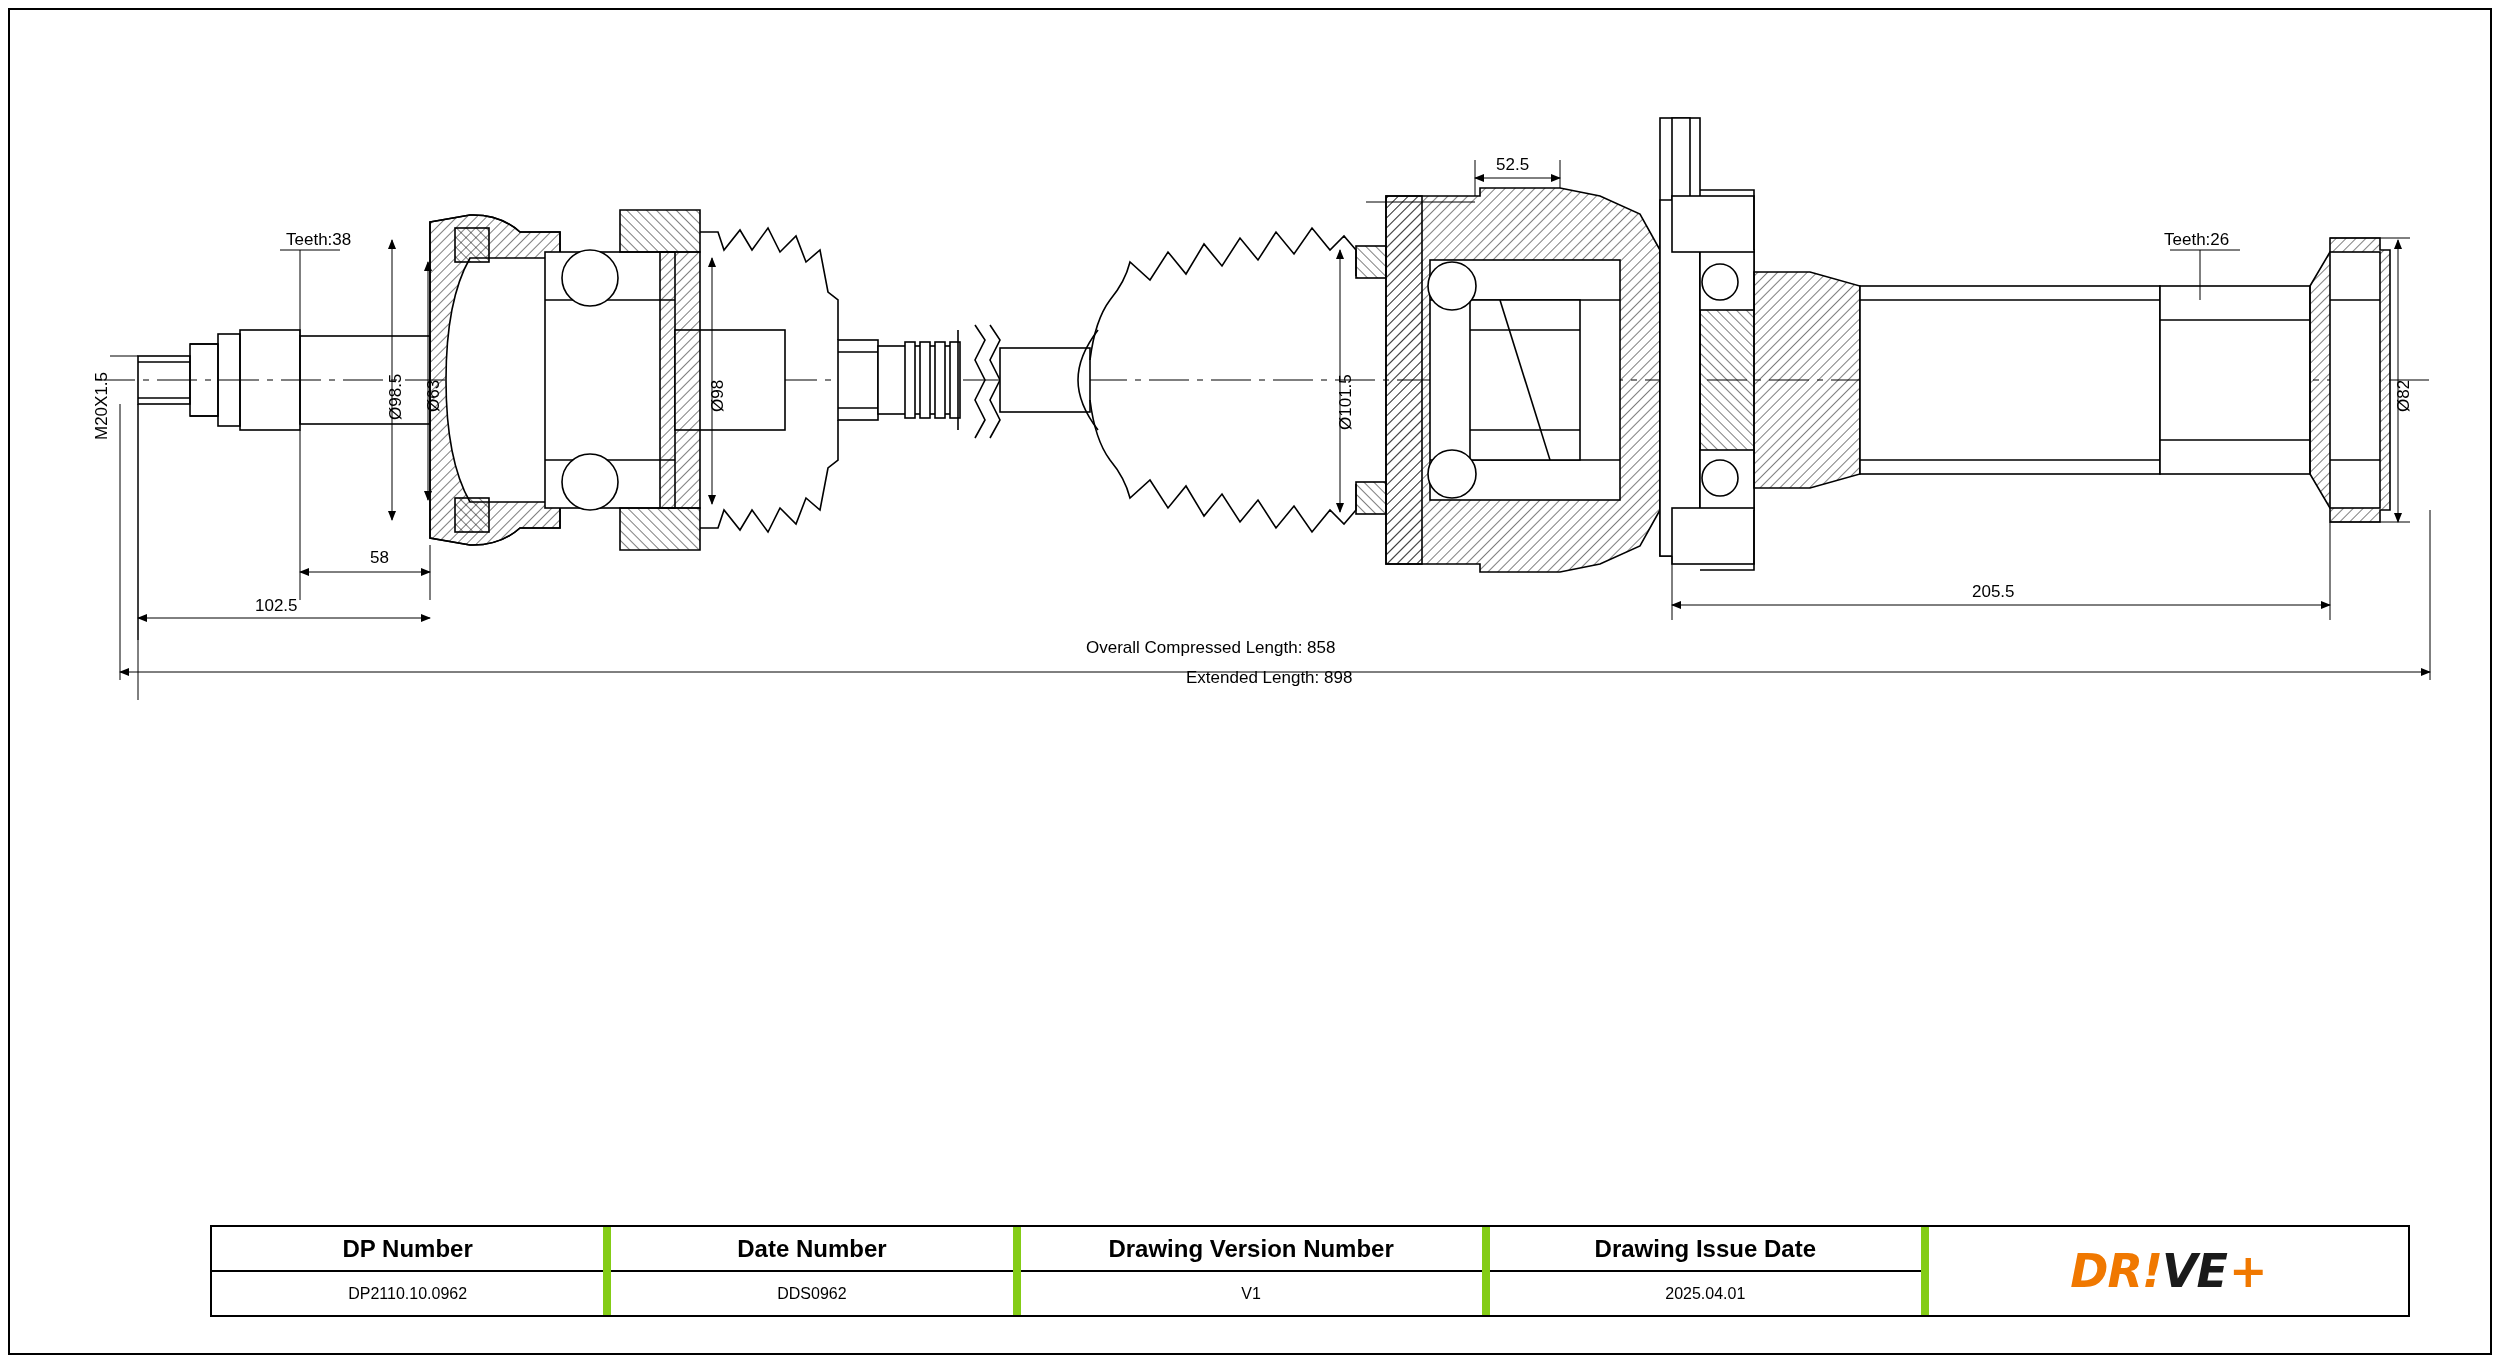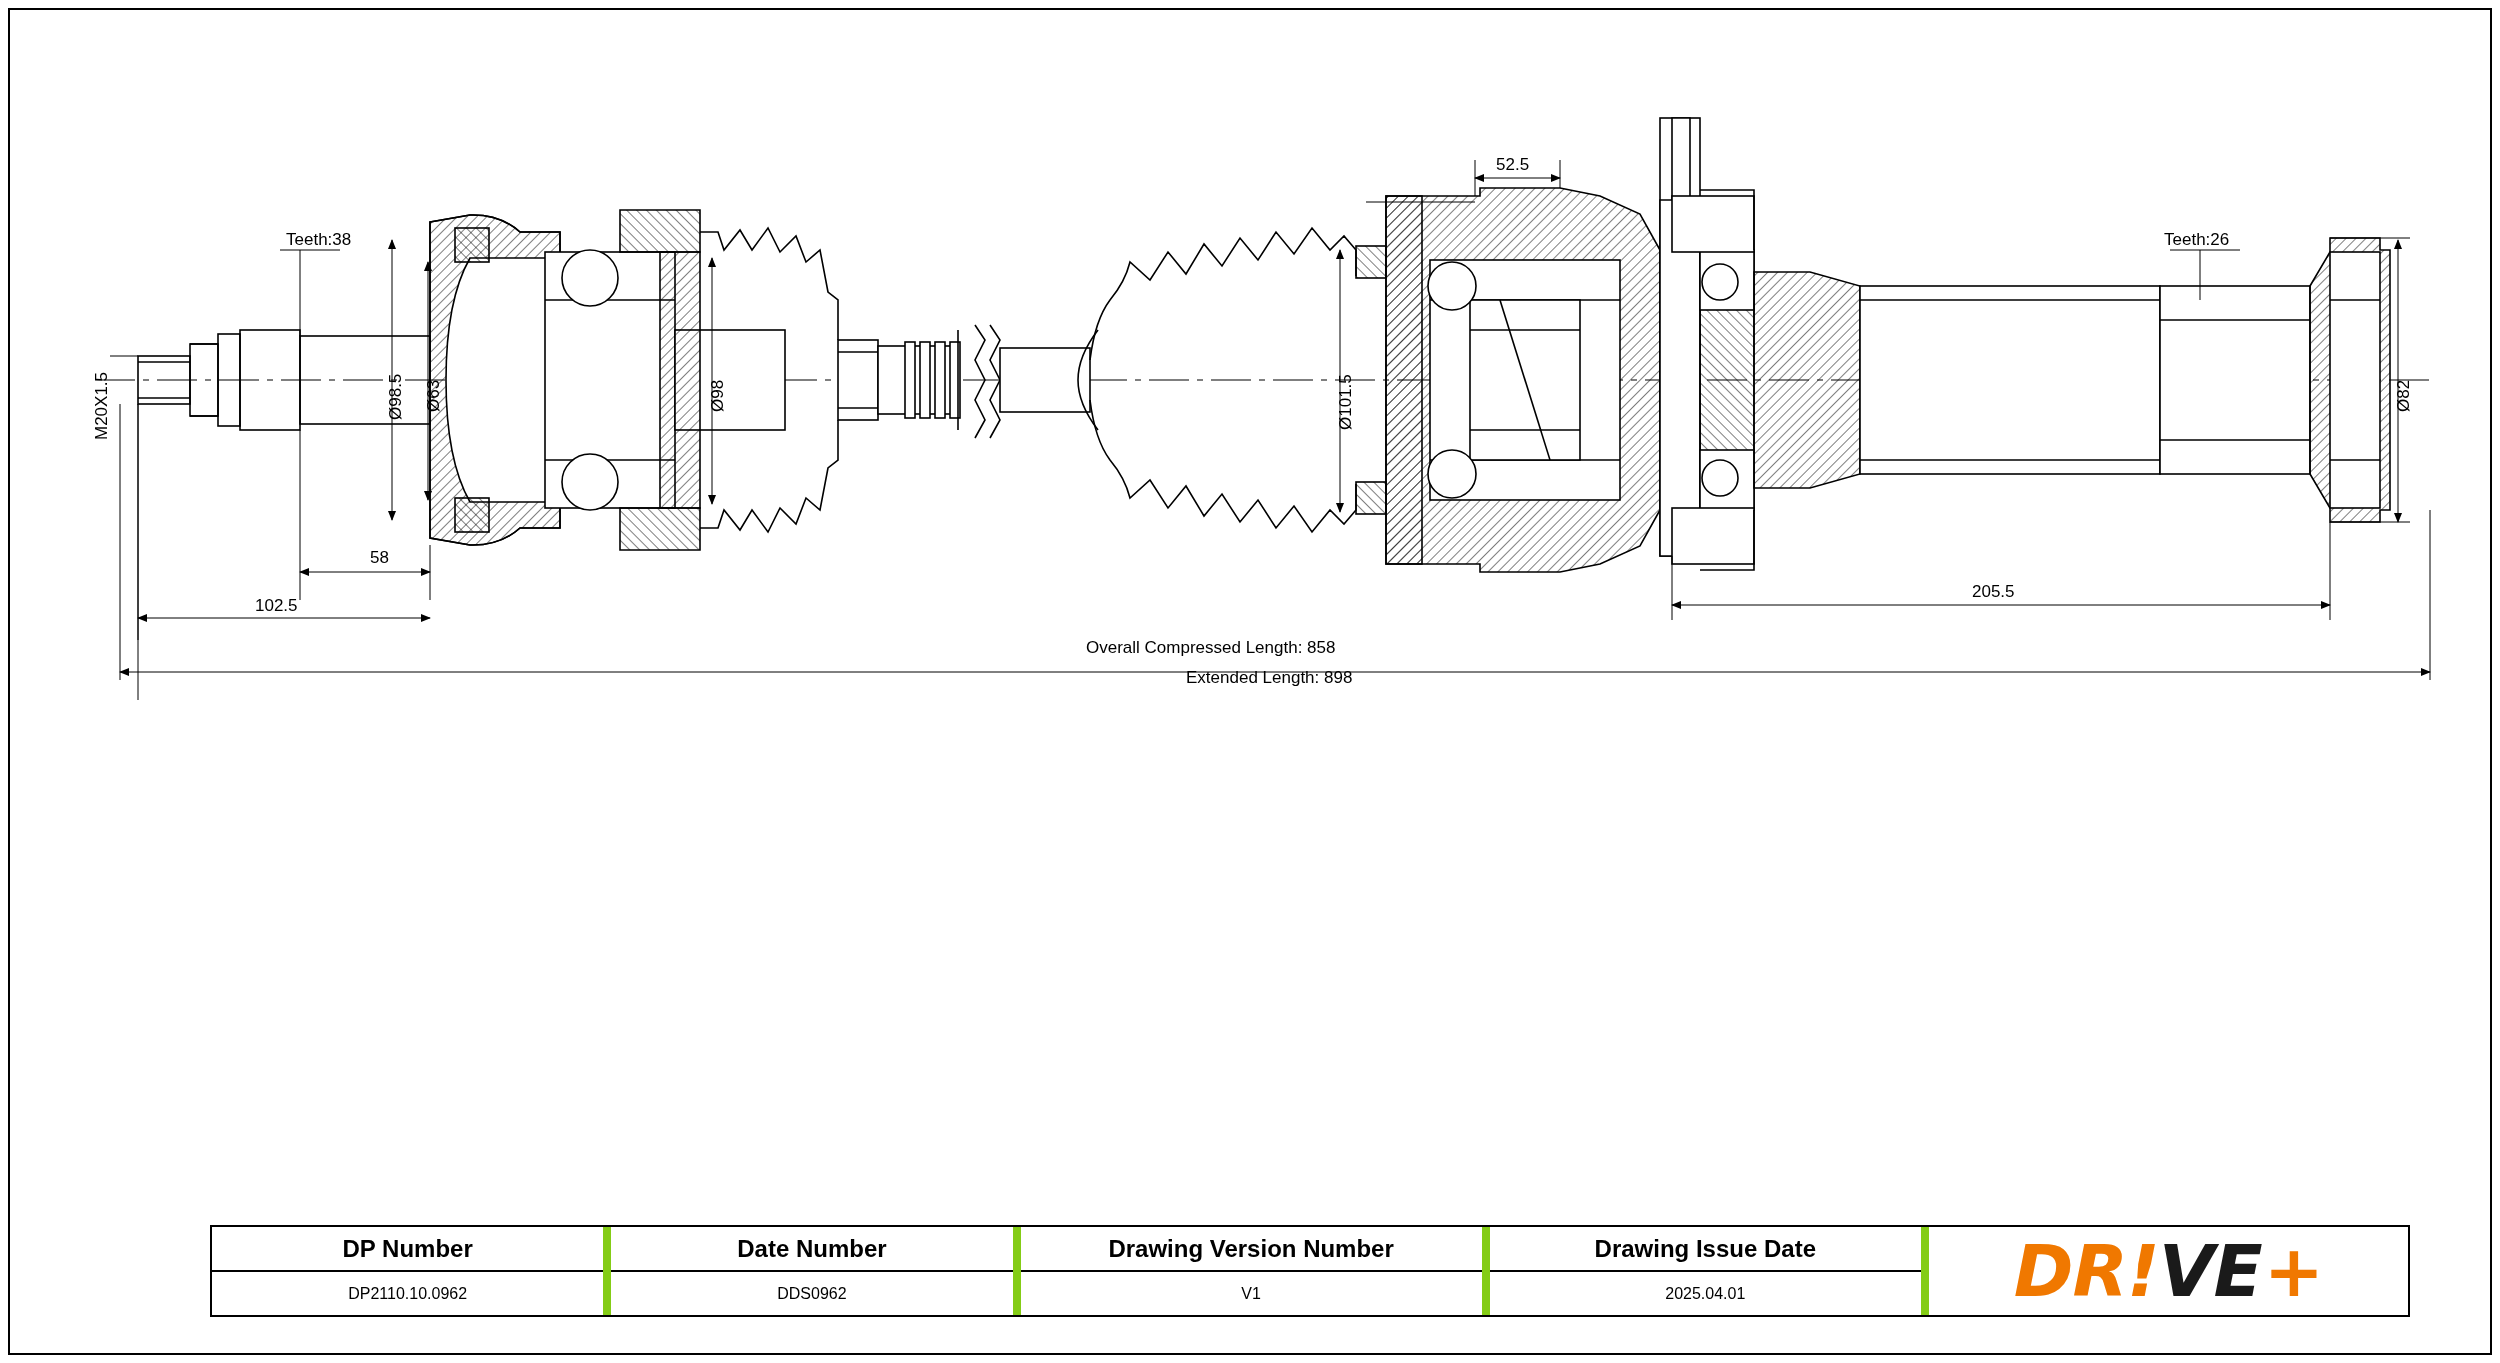--- a/index.html
+++ b/index.html
@@ -10,21 +10,21 @@
   .lbl{position:absolute;font-size:17px;color:#000;white-space:nowrap;}
   .vert{transform:rotate(-90deg);transform-origin:left top;}
   
   .titleblock{position:absolute;left:210px;top:1225px;width:2200px;height:92px;border:2px solid #000;box-sizing:border-box;display:flex;}
   .tb-col{border-right:8px solid #84cc16;box-sizing:border-box;display:flex;flex-direction:column;}
   .tb-col:last-child{border-right:none;}
   .tb-head{height:46px;border-bottom:2px solid #000;display:flex;align-items:center;justify-content:center;font-size:24px;font-weight:bold;box-sizing:border-box;}
   .tb-val{height:44px;display:flex;align-items:center;justify-content:center;font-size:16px;box-sizing:border-box;}
   .c1{width:400px;} .c2{width:410px;} .c3{width:470px;text-align:right;} .c4{width:440px;} .c5{width:480px;}
   .logo{display:flex;align-items:center;justify-content:center;height:100%;}
-  .logo-text{font-family:"DejaVu Sans",sans-serif;font-weight:bold;font-style:italic;font-size:72px;letter-spacing:-1px;display:flex;align-items:center;}
+  .logo-text{font-family:"DejaVu Sans",sans-serif;font-weight:bold;font-style:italic;font-size:46px;letter-spacing:-1px;display:flex;align-items:center;}
   .logo-dr{color:#F07800;}
   .logo-i{color:#F07800;}
   .logo-ve{color:#1a1a1a;text-align:center;}
   .logo-plus{color:#F07800;margin-left:2px;}
 </style>
 </head>
 <body>
 
 <div class="sheet">
 

